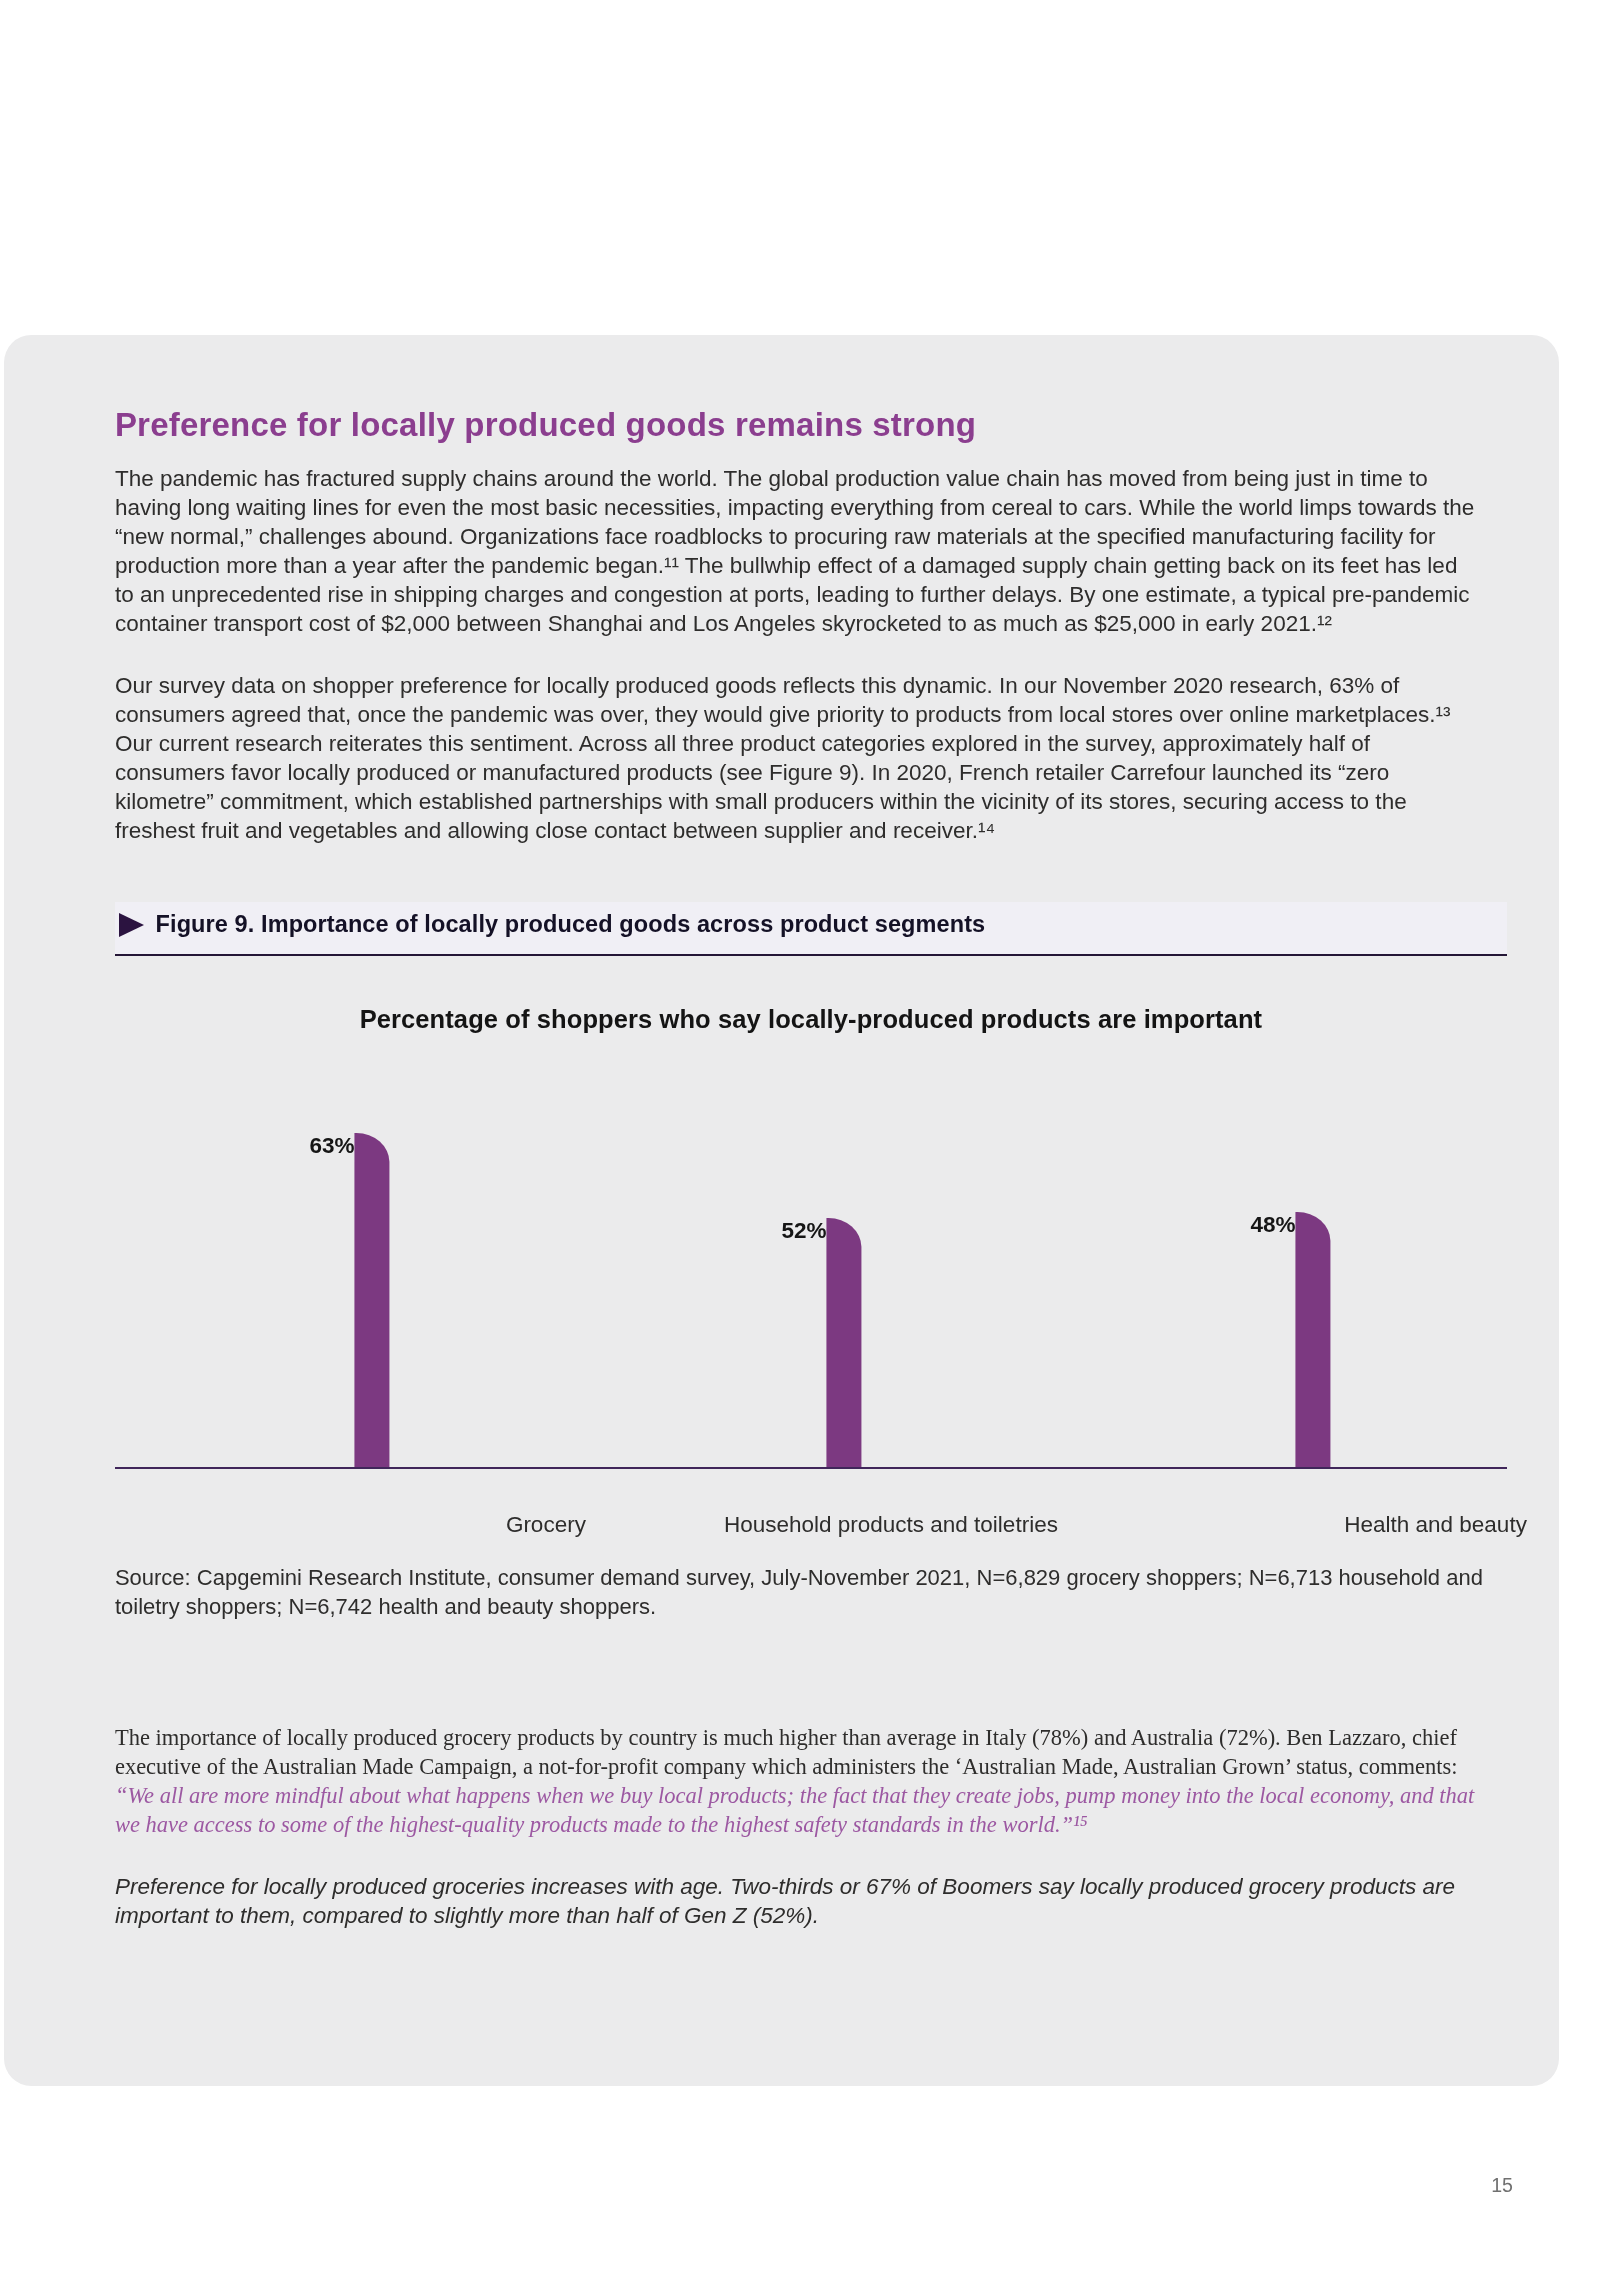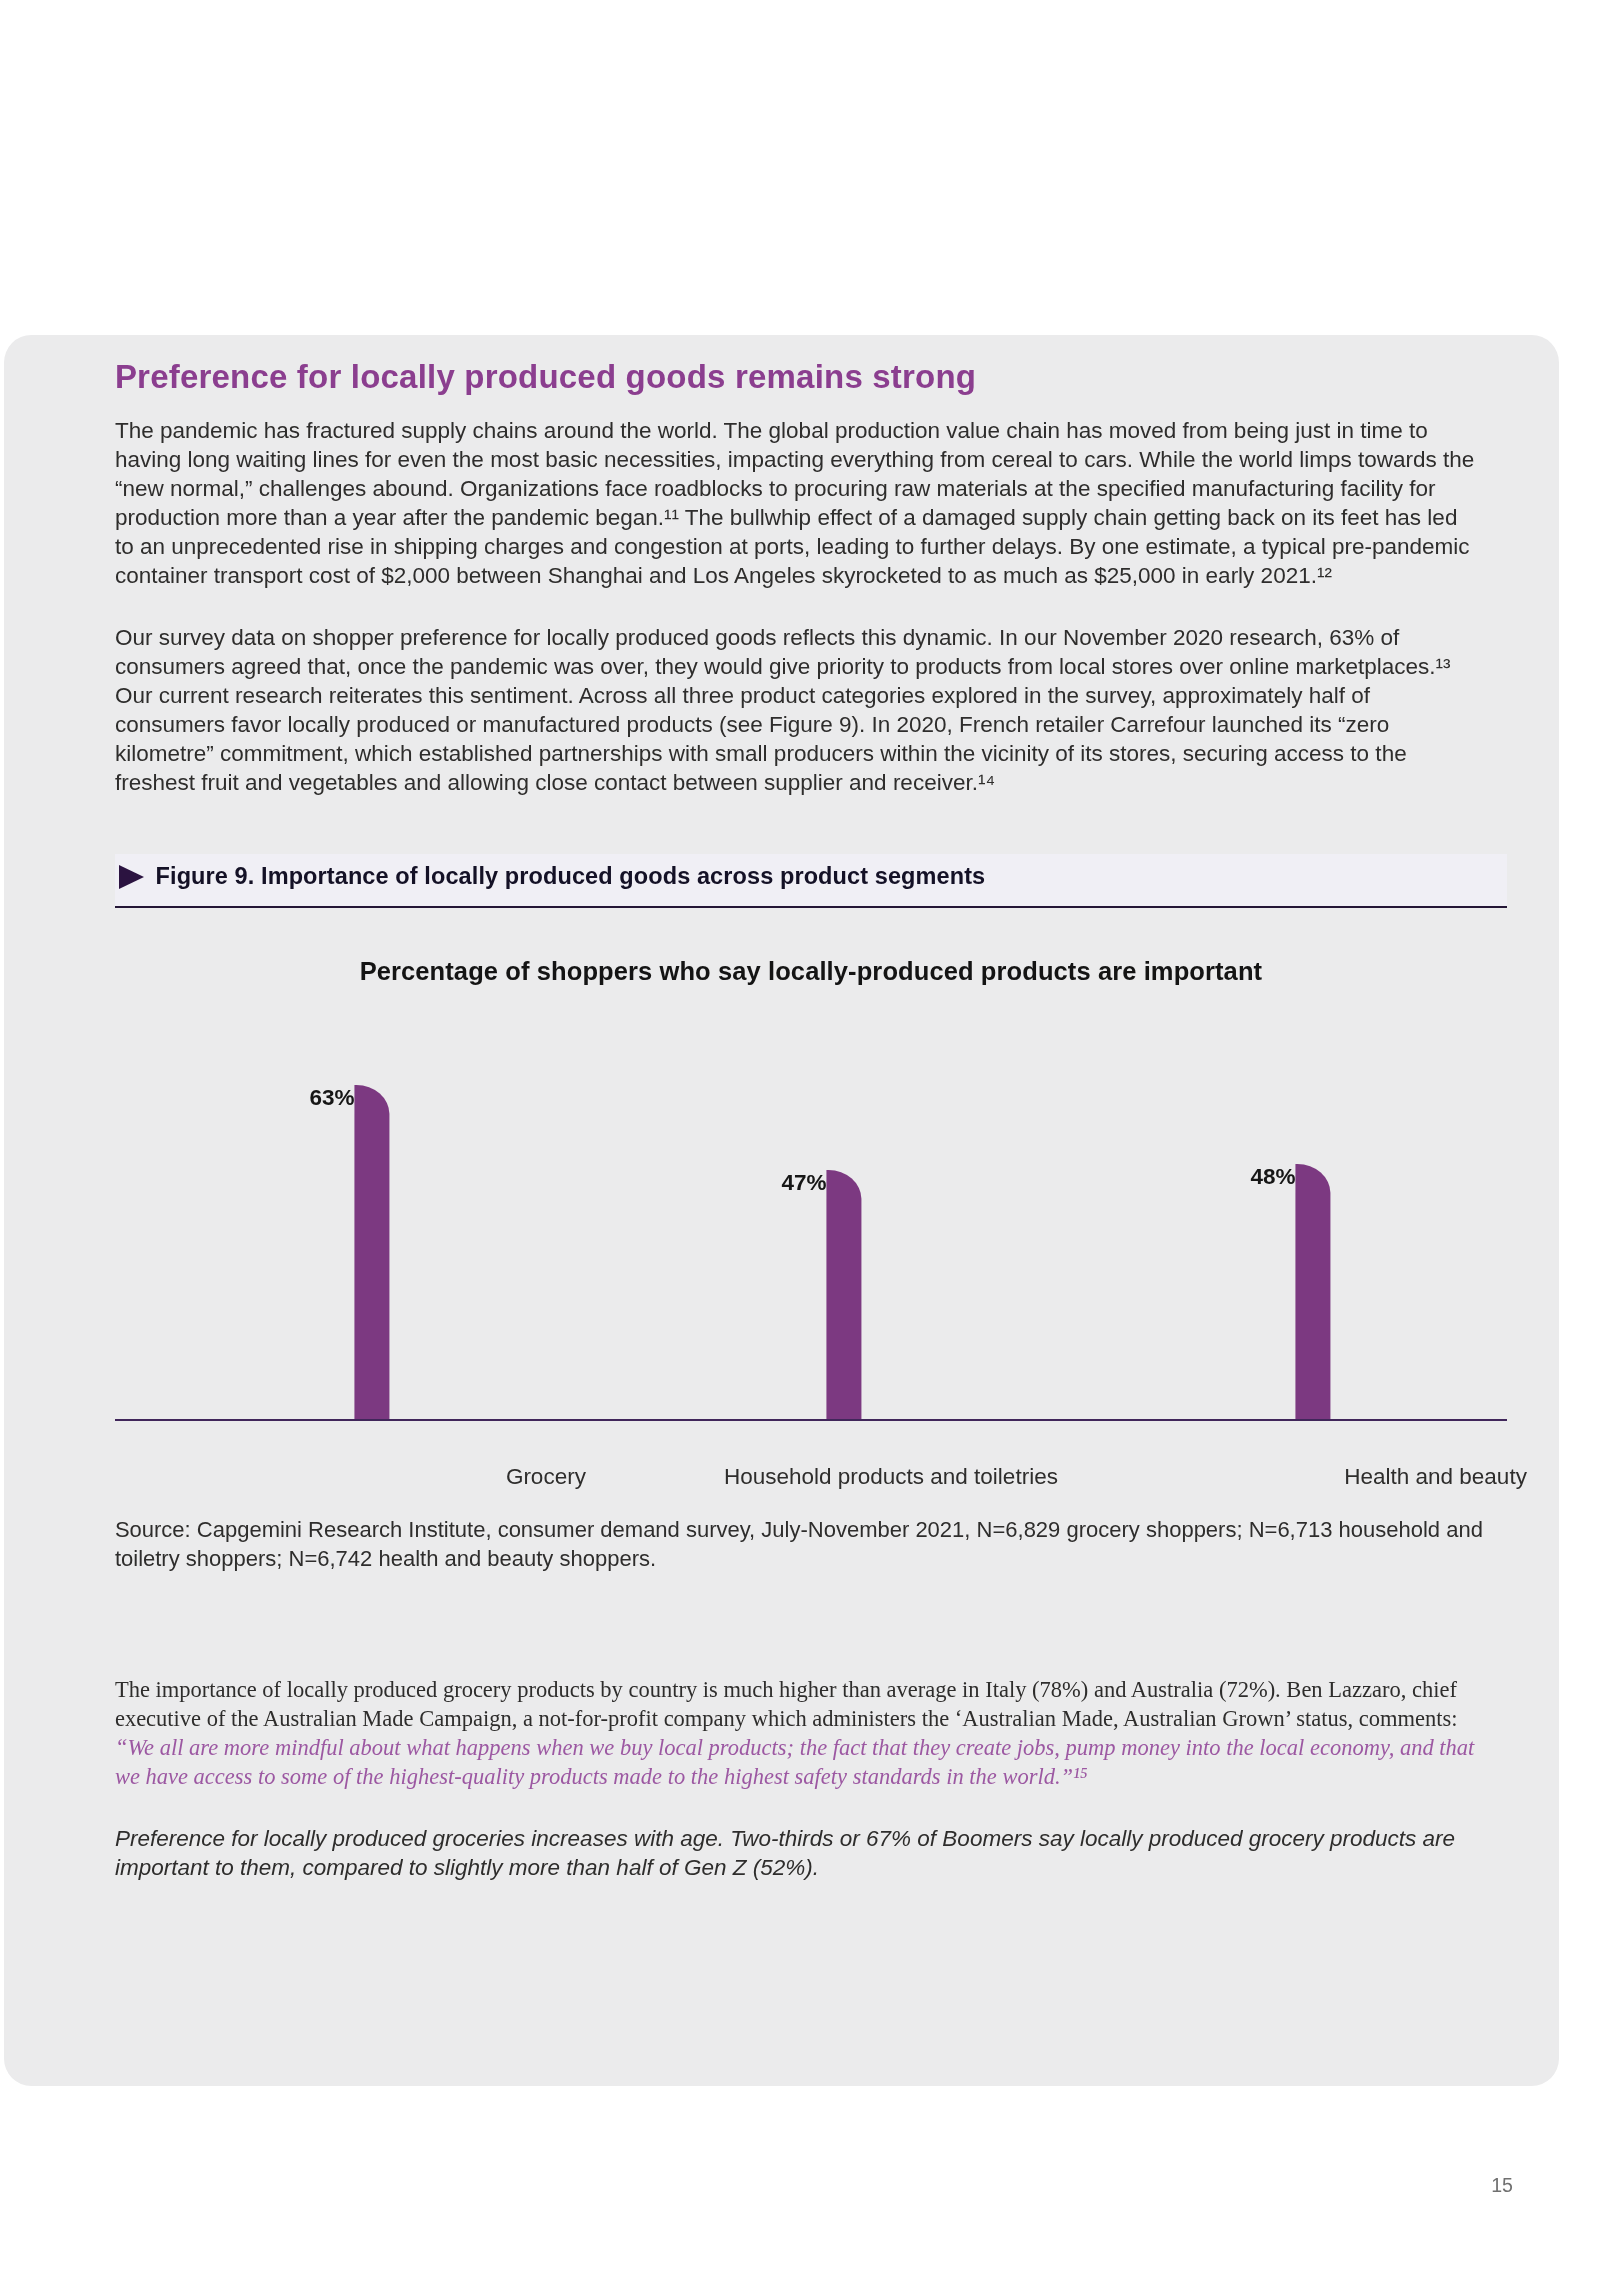--- a/index.html
+++ b/index.html
@@ -6,21 +6,21 @@
   html,body { background:#ffffff; }
   body {
     width:1621px; height:2293px; position:relative;
     font-family:"Liberation Sans", sans-serif;
     -webkit-font-smoothing:antialiased;
   }
   .card {
     position:absolute; left:3.9px; top:335px;
     width:1555px; height:1751px;
     background:#ebebec; border-radius:27.4px;
-    padding:23px 49px 0 111px;
+    padding:71px 49px 0 111px;
   }
   .page-title {
     color:#8b3e8f; font-size:33px; font-weight:bold;
     letter-spacing:0.2px; margin-bottom:19.6px;
   }
   .body-text {
     color:#2e2d2c; font-size:22.5px; line-height:29px;
     width:1367px;
   }
   .para { margin-bottom:33px; }
@@ -110,21 +110,21 @@
         <div class="bar-col" style="left:1px">
           <div class="bar-stack">
             <span class="bar-value">63%</span>
             <div class="bar" style="height: 334px; background: rgb(124, 57, 129);"></div>
           </div>
           <div class="bar-cat">Grocery</div>
         </div>
 
         <div class="bar-col" style="left:473px">
           <div class="bar-stack">
-            <span class="bar-value">47%</span>
+            <span class="bar-value">52%</span>
             <div class="bar" style="height: 249px; background: rgb(124, 57, 129);"></div>
           </div>
           <div class="bar-cat">Household products and toiletries</div>
         </div>
 
         <div class="bar-col" style="left:942px">
           <div class="bar-stack">
             <span class="bar-value">48%</span>
             <div class="bar" style="height: 255px; background: rgb(124, 57, 129);"></div>
           </div>

